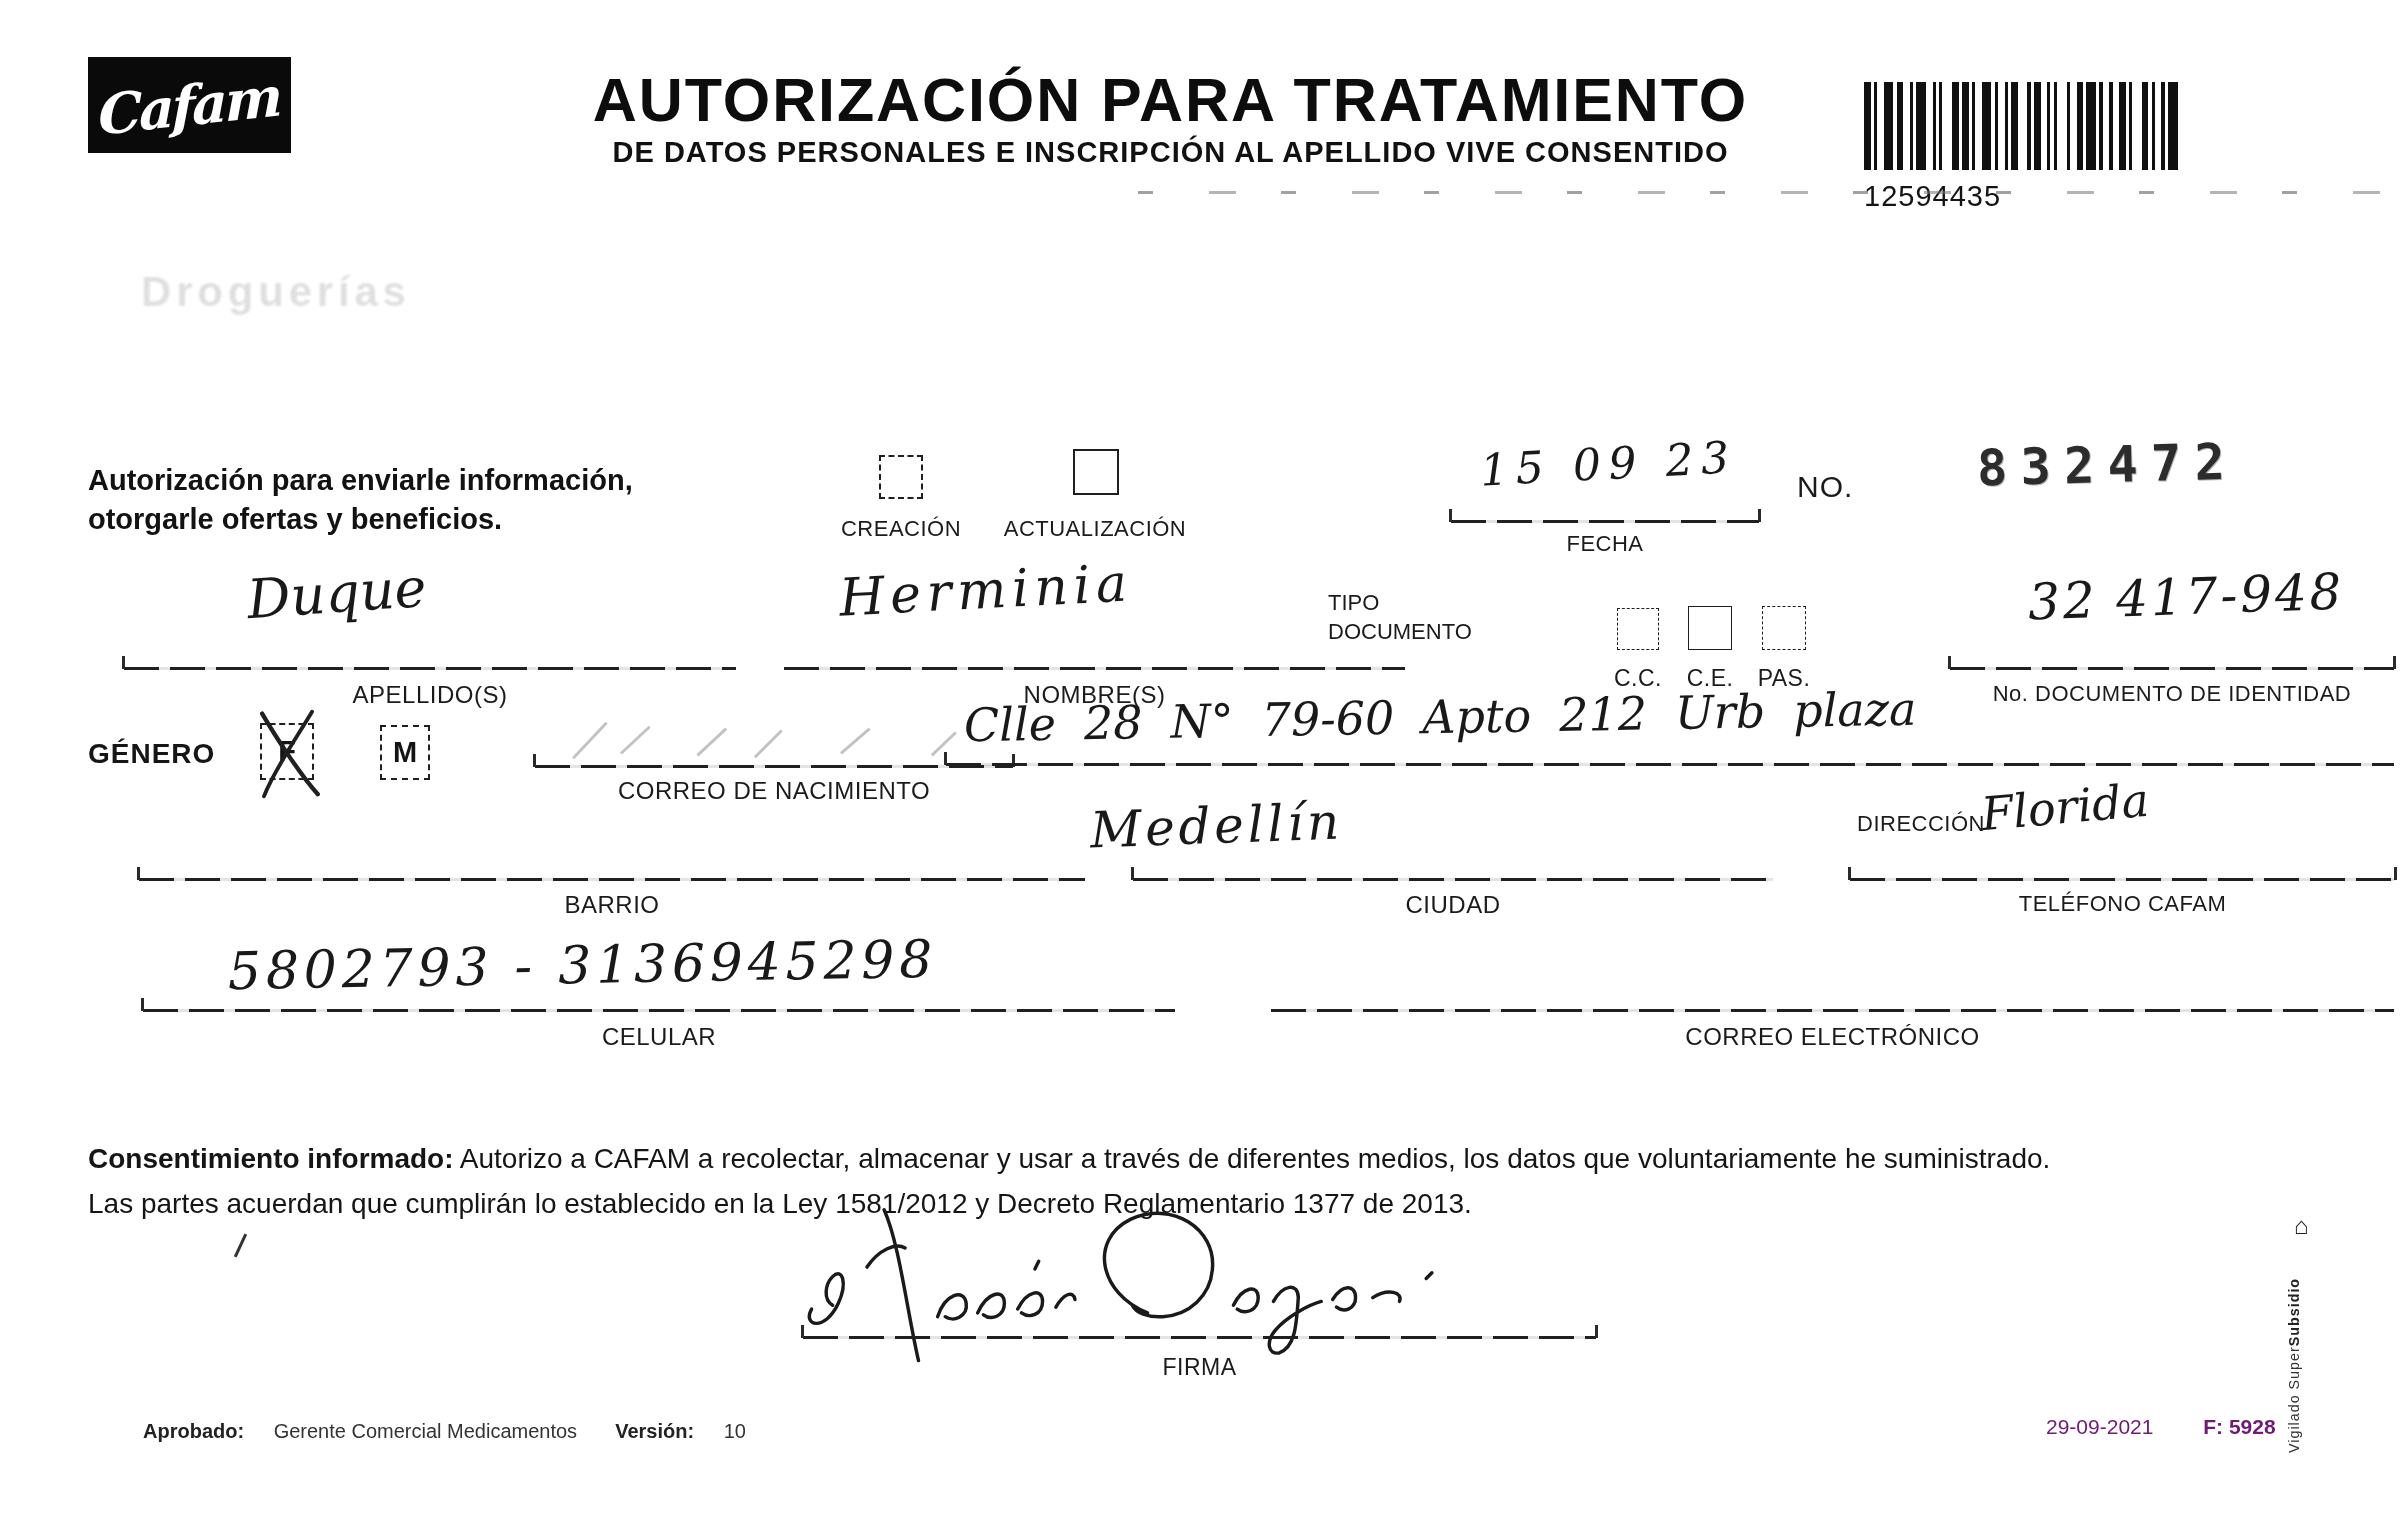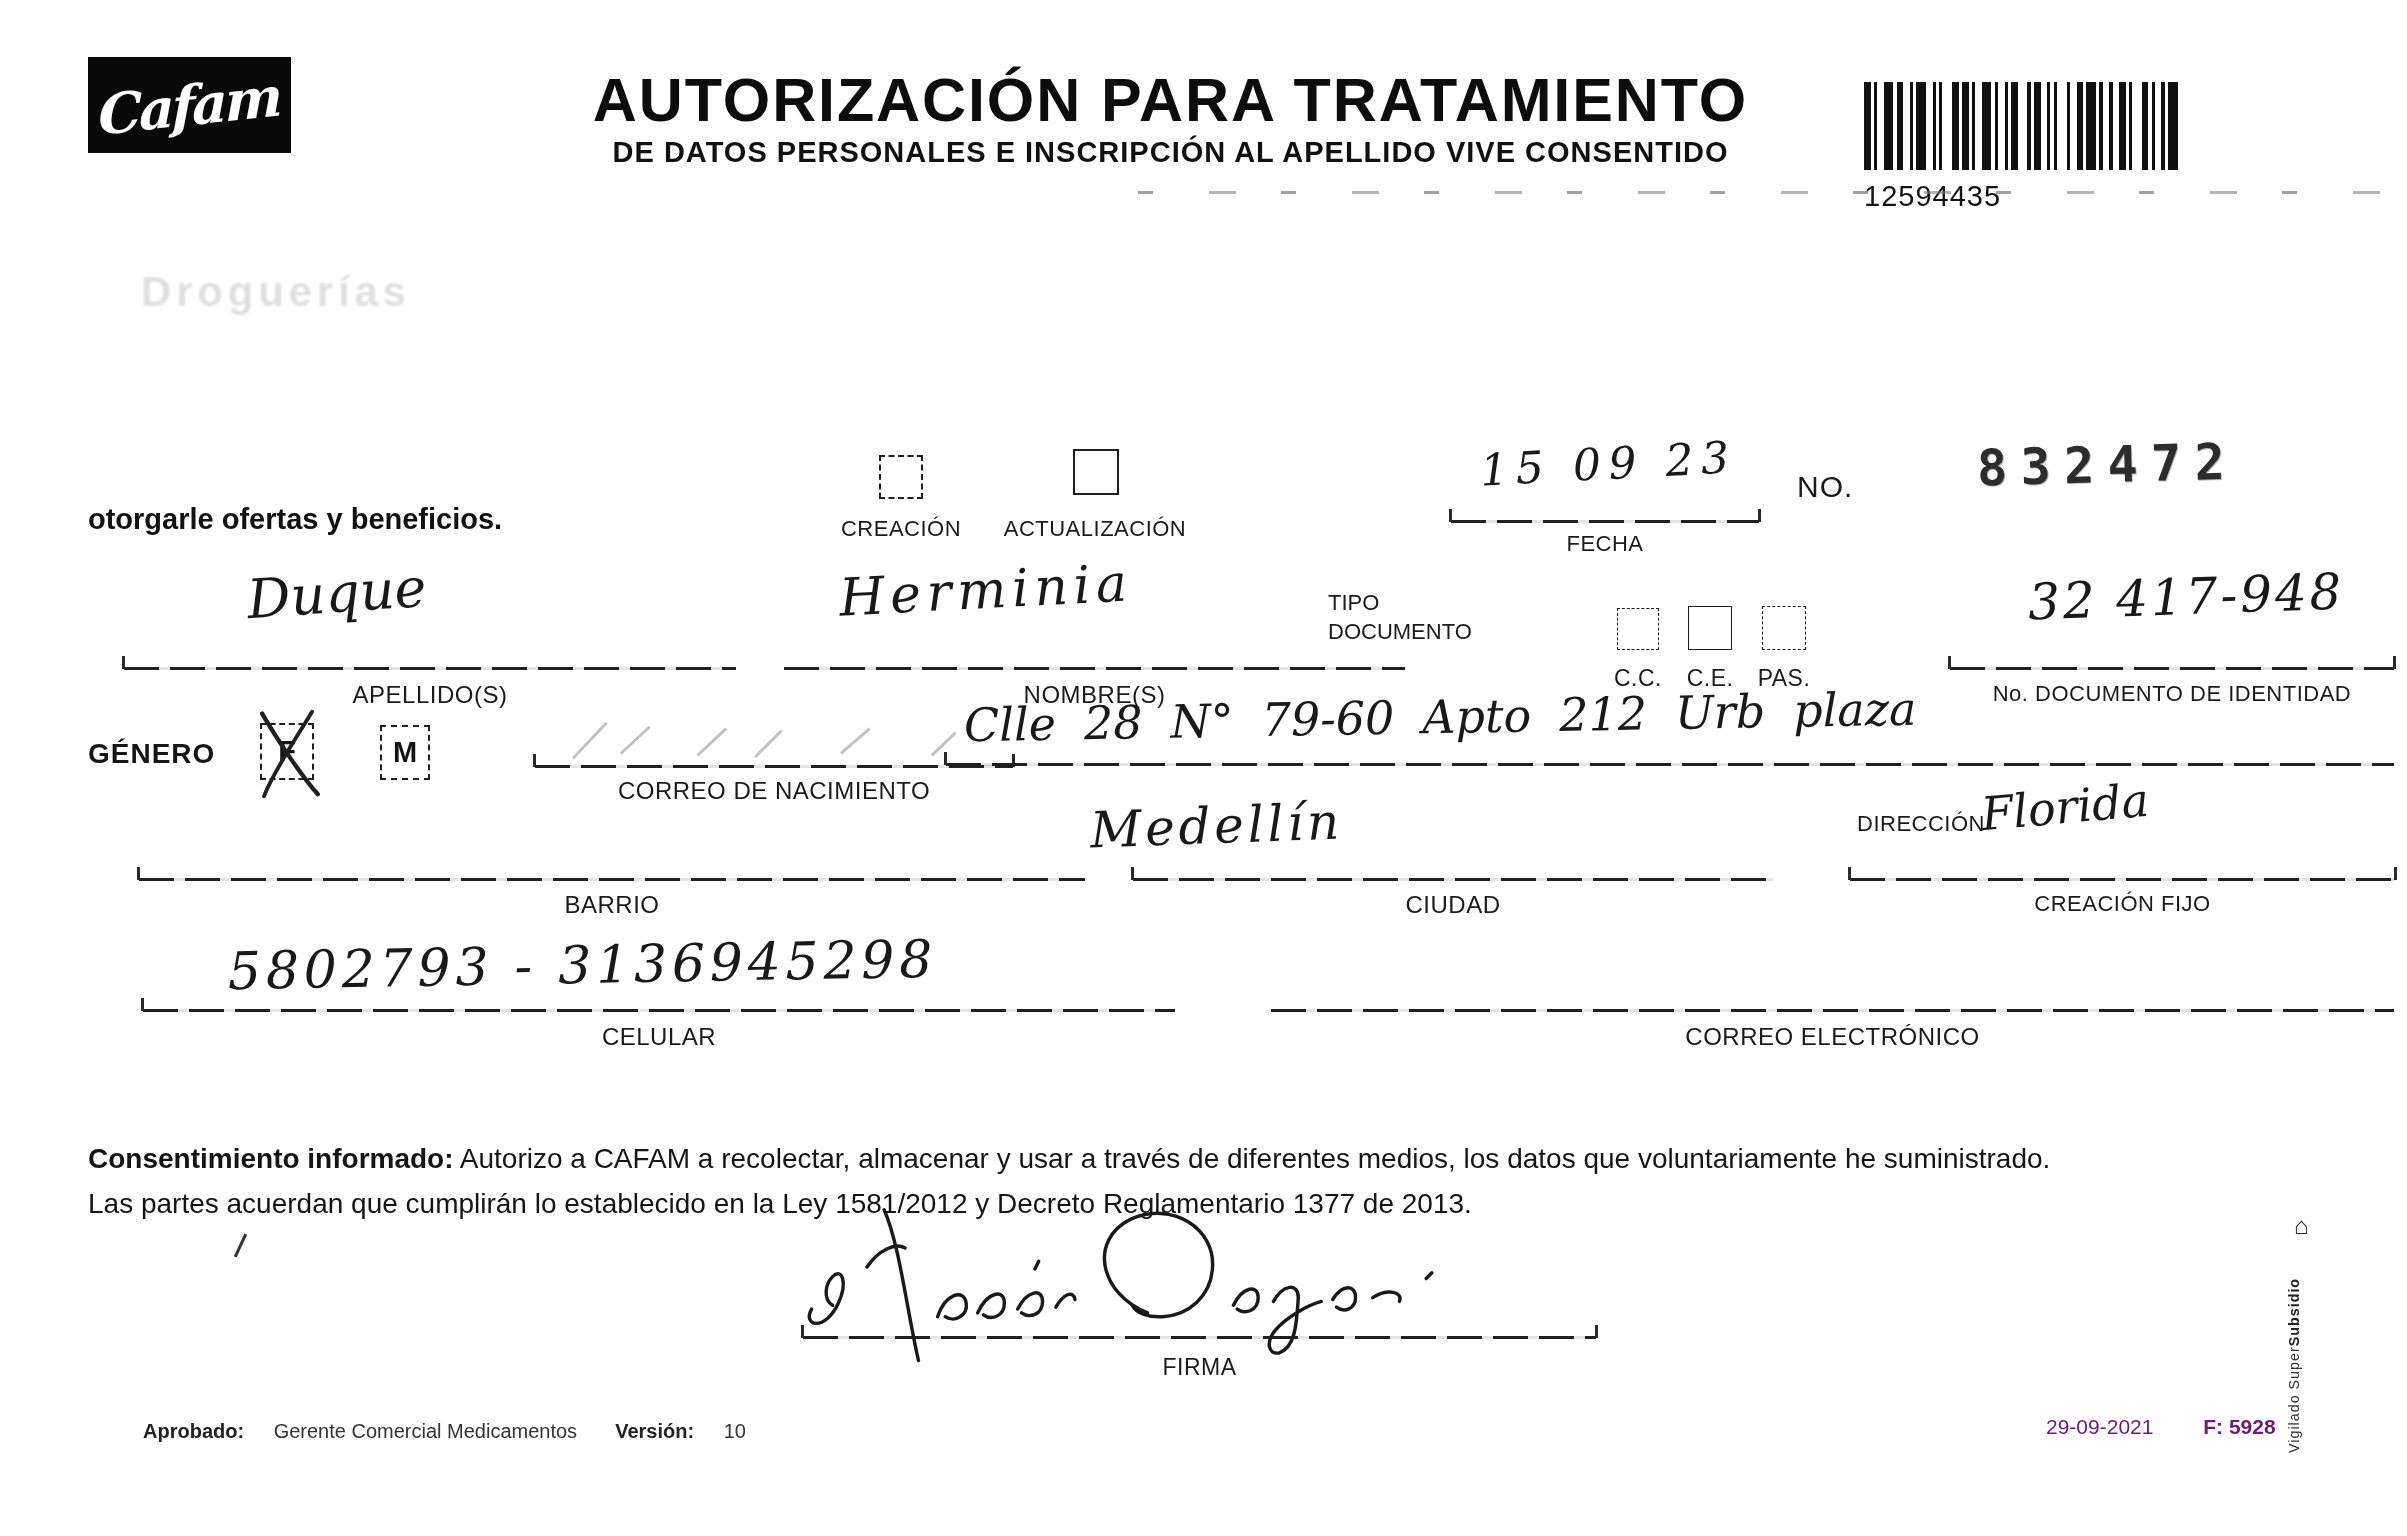--- a/index.html
+++ b/index.html
@@ -59,21 +59,21 @@
     <span class="logo-script">Cafam</span>
   </div>
   <div class="abs droguerias">Droguerías</div>
   <div class="abs title">AUTORIZACIÓN PARA TRATAMIENTO</div>
   <div class="abs subtitle">DE DATOS PERSONALES E INSCRIPCIÓN AL APELLIDO VIVE CONSENTIDO</div>
   <div class="abs barcode"><span style="display: inline-block; height: 100%; width: 6.5px; background: rgb(16, 16, 16);"></span><span style="display: inline-block; height: 100%; width: 3.3px; background: transparent;"></span><span style="display: inline-block; height: 100%; width: 3.3px; background: rgb(16, 16, 16);"></span><span style="display: inline-block; height: 100%; width: 6.5px; background: transparent;"></span><span style="display: inline-block; height: 100%; width: 9.8px; background: rgb(16, 16, 16);"></span><span style="display: inline-block; height: 100%; width: 3.3px; background: transparent;"></span><span style="display: inline-block; height: 100%; width: 6.5px; background: rgb(16, 16, 16);"></span><span style="display: inline-block; height: 100%; width: 6.5px; background: transparent;"></span><span style="display: inline-block; height: 100%; width: 3.3px; background: rgb(16, 16, 16);"></span><span style="display: inline-block; height: 100%; width: 3.3px; background: transparent;"></span><span style="display: inline-block; height: 100%; width: 9.8px; background: rgb(16, 16, 16);"></span><span style="display: inline-block; height: 100%; width: 6.5px; background: transparent;"></span><span style="display: inline-block; height: 100%; width: 3.3px; background: rgb(16, 16, 16);"></span><span style="display: inline-block; height: 100%; width: 3.3px; background: transparent;"></span><span style="display: inline-block; height: 100%; width: 3.3px; background: rgb(16, 16, 16);"></span><span style="display: inline-block; height: 100%; width: 9.8px; background: transparent;"></span><span style="display: inline-block; height: 100%; width: 6.5px; background: rgb(16, 16, 16);"></span><span style="display: inline-block; height: 100%; width: 3.3px; background: transparent;"></span><span style="display: inline-block; height: 100%; width: 6.5px; background: rgb(16, 16, 16);"></span><span style="display: inline-block; height: 100%; width: 3.3px; background: transparent;"></span><span style="display: inline-block; height: 100%; width: 3.3px; background: rgb(16, 16, 16);"></span><span style="display: inline-block; height: 100%; width: 6.5px; background: transparent;"></span><span style="display: inline-block; height: 100%; width: 9.8px; background: rgb(16, 16, 16);"></span><span style="display: inline-block; height: 100%; width: 3.3px; background: transparent;"></span><span style="display: inline-block; height: 100%; width: 3.3px; background: rgb(16, 16, 16);"></span><span style="display: inline-block; height: 100%; width: 6.5px; background: transparent;"></span><span style="display: inline-block; height: 100%; width: 3.3px; background: rgb(16, 16, 16);"></span><span style="display: inline-block; height: 100%; width: 3.3px; background: transparent;"></span><span style="display: inline-block; height: 100%; width: 6.5px; background: rgb(16, 16, 16);"></span><span style="display: inline-block; height: 100%; width: 9.8px; background: transparent;"></span><span style="display: inline-block; height: 100%; width: 3.3px; background: rgb(16, 16, 16);"></span><span style="display: inline-block; height: 100%; width: 3.3px; background: transparent;"></span><span style="display: inline-block; height: 100%; width: 6.5px; background: rgb(16, 16, 16);"></span><span style="display: inline-block; height: 100%; width: 6.5px; background: transparent;"></span><span style="display: inline-block; height: 100%; width: 3.3px; background: rgb(16, 16, 16);"></span><span style="display: inline-block; height: 100%; width: 3.3px; background: transparent;"></span><span style="display: inline-block; height: 100%; width: 3.3px; background: rgb(16, 16, 16);"></span><span style="display: inline-block; height: 100%; width: 9.8px; background: transparent;"></span><span style="display: inline-block; height: 100%; width: 3.3px; background: rgb(16, 16, 16);"></span><span style="display: inline-block; height: 100%; width: 6.5px; background: transparent;"></span><span style="display: inline-block; height: 100%; width: 6.5px; background: rgb(16, 16, 16);"></span><span style="display: inline-block; height: 100%; width: 3.3px; background: transparent;"></span><span style="display: inline-block; height: 100%; width: 9.8px; background: rgb(16, 16, 16);"></span><span style="display: inline-block; height: 100%; width: 3.3px; background: transparent;"></span><span style="display: inline-block; height: 100%; width: 3.3px; background: rgb(16, 16, 16);"></span><span style="display: inline-block; height: 100%; width: 6.5px; background: transparent;"></span><span style="display: inline-block; height: 100%; width: 3.3px; background: rgb(16, 16, 16);"></span><span style="display: inline-block; height: 100%; width: 6.5px; background: transparent;"></span><span style="display: inline-block; height: 100%; width: 6.5px; background: rgb(16, 16, 16);"></span><span style="display: inline-block; height: 100%; width: 3.3px; background: transparent;"></span><span style="display: inline-block; height: 100%; width: 3.3px; background: rgb(16, 16, 16);"></span><span style="display: inline-block; height: 100%; width: 9.8px; background: transparent;"></span><span style="display: inline-block; height: 100%; width: 6.5px; background: rgb(16, 16, 16);"></span><span style="display: inline-block; height: 100%; width: 3.3px; background: transparent;"></span><span style="display: inline-block; height: 100%; width: 3.3px; background: rgb(16, 16, 16);"></span><span style="display: inline-block; height: 100%; width: 6.5px; background: transparent;"></span><span style="display: inline-block; height: 100%; width: 3.3px; background: rgb(16, 16, 16);"></span><span style="display: inline-block; height: 100%; width: 3.3px; background: transparent;"></span><span style="display: inline-block; height: 100%; width: 9.8px; background: rgb(16, 16, 16);"></span><span style="display: inline-block; height: 100%; width: 6.5px; background: transparent;"></span></div>
   <div class="abs barcode-num">12594435</div>
   <div class="abs scan-dashes"></div>
 
   <div class="abs intro">
-    <br>
+    <span>Autorización para enviarle información,</span><br>
     <span>otorgarle ofertas y beneficios.</span>
   </div>
   <div class="box dash" style="left:879px; top:455px; width:44px; height:44px;"></div>
   <div class="flabel" style="left:815px; top:516px; width:172px;">CREACIÓN</div>
   <div class="box" style="left:1073px; top:449px; width:46px; height:46px;"></div>
   <div class="flabel" style="left:965px; top:516px; width:260px;">ACTUALIZACIÓN</div>
 
   <div class="hand" style="left:1480px; top:438px; font-size:44px; letter-spacing:7.6px; transform:rotate(-3deg);">15 09 23</div>
   <div class="fline tickL tickR" style="left:1451px; top:520px; width:308px;"></div>
   <div class="flabel" style="left:1451px; top:531px; width:308px;">FECHA</div>
@@ -126,21 +126,21 @@
   <div class="flabel" style="left:1816px; top:776px; width:210px;margin-top:35px;">DIRECCIÓN</div>
   <div class="hand" style="left:1981px; top:780px; font-size:46px; transform:rotate(-5deg);">Florida</div>
 
   <div class="hand" style="left:1090px; top:797px; font-size:50px; transform:rotate(-2deg); letter-spacing:3.8px;">Medellín</div>
 
   <div class="fline tickL" style="left:139px; top:878px; width:946px;"></div>
   <div class="flabel" style="left:139px; top:891px; width:946px; font-size:24px;">BARRIO</div>
   <div class="fline tickL" style="left:1133px; top:878px; width:640px;"></div>
   <div class="flabel" style="left:1133px; top:891px; width:640px; font-size:24px;">CIUDAD</div>
   <div class="fline tickL tickR" style="left:1850px; top:878px; width:545px;"></div>
-  <div class="flabel" style="left:1850px; top:891px; width:545px;">CREACIÓN FIJO</div>
+  <div class="flabel" style="left:1850px; top:891px; width:545px;">TELÉFONO CAFAM</div>
 
   <div class="hand" style="left:228px; top:935px; font-size:52px; transform:rotate(-1deg); letter-spacing:4.8px;">5802793 - 3136945298</div>
   <div class="fline tickL" style="left:143px; top:1009px; width:1032px;"></div>
   <div class="flabel" style="left:143px; top:1023px; width:1032px; font-size:24px;">CELULAR</div>
   <div class="fline" style="left:1271px; top:1009px; width:1123px;"></div>
   <div class="flabel" style="left:1271px; top:1023px; width:1123px; font-size:24px;">CORREO ELECTRÓNICO</div>
 
   <p class="abs consent"><b>Consentimiento informado:</b>
     <span>Autorizo a CAFAM a recolectar, almacenar y usar a través de diferentes medios, los datos que voluntariamente he suministrado.</span><br>
     <span>Las partes acuerdan que cumplirán lo establecido en la Ley 1581/2012 y Decreto Reglamentario 1377 de 2013.</span>

